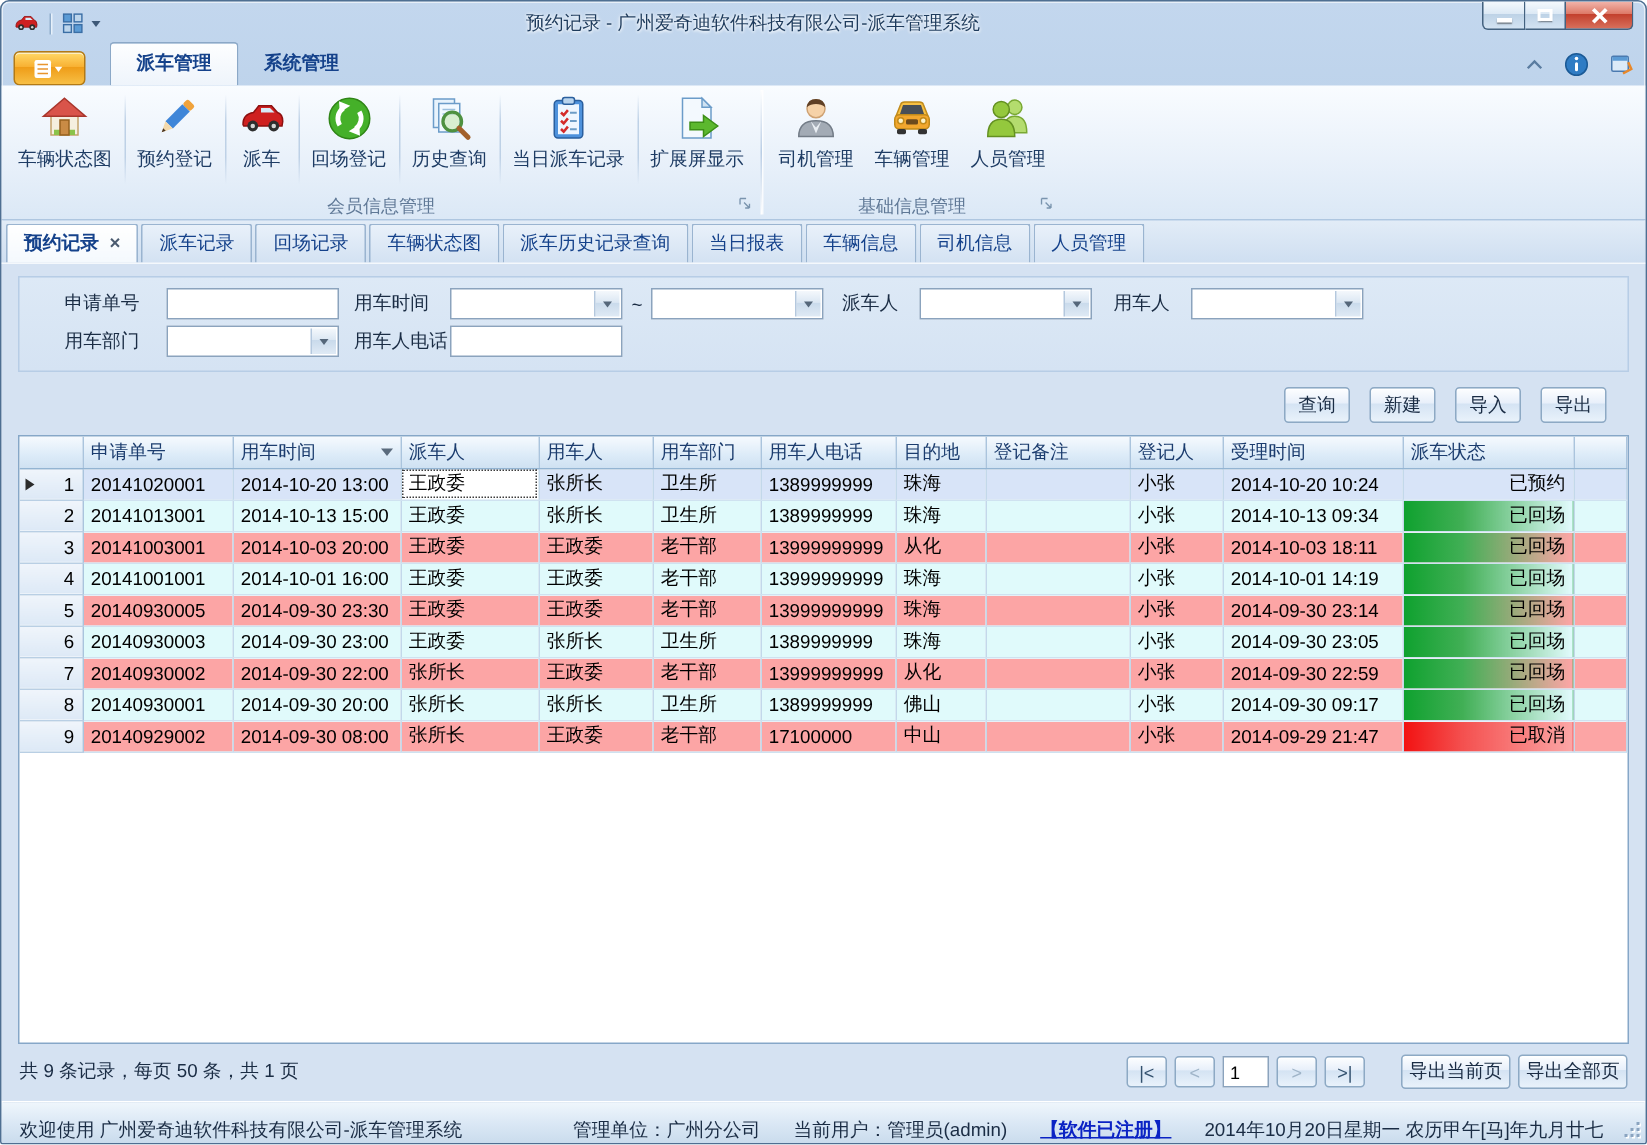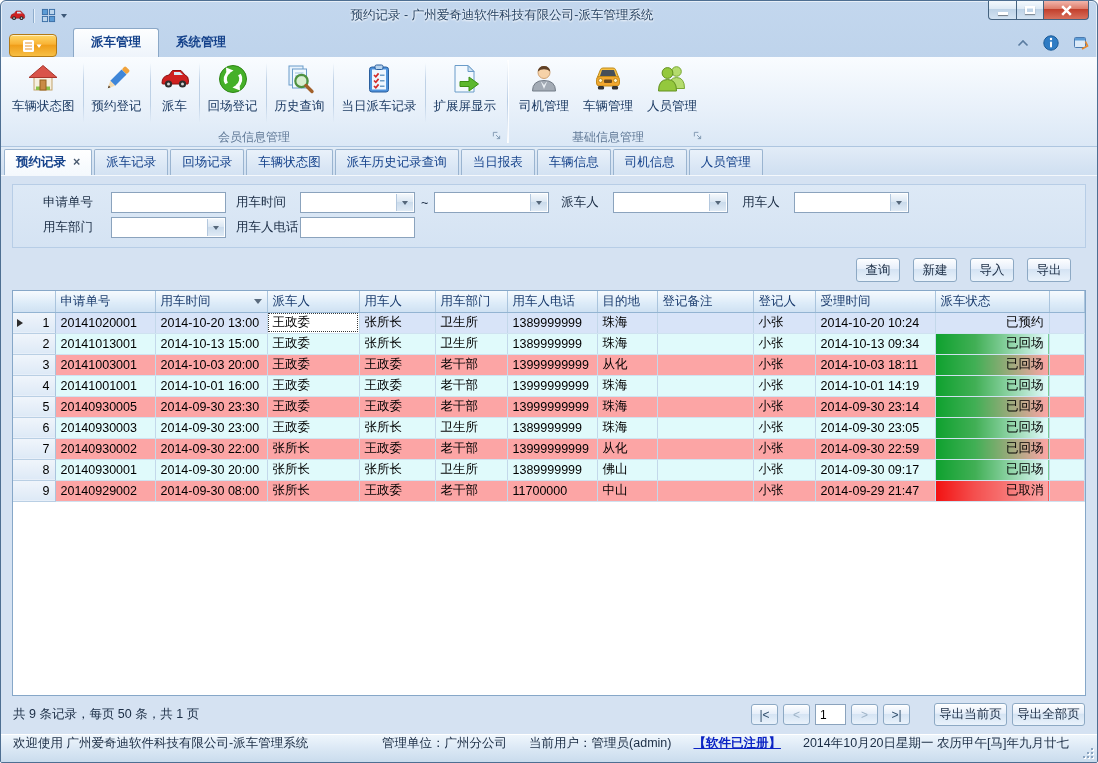--- a/index.html
+++ b/index.html
@@ -93,21 +93,21 @@
   .pager { height:33px; display:flex; align-items:center; margin:2px 12px 3px; }
   .pager-right { margin-left:auto; display:flex; align-items:center; gap:5px; }
   .pgbtn { min-width:27px; height:21px; padding:0 4px; font-size:12px; color:#33516e; }
   .pgbtn.dim { color:#9fb4c8; }
   .pg-input { width:31px; height:21px; border:1px solid #8ba3bd; font-size:12px; padding:0 4px; font-family:inherit; }
   .btn-exp { width:73px; height:23px; }
   .gap18 { width:14px; }
 
   
   .statusbar { height:28px; background:linear-gradient(#eff6fc,#dbe8f5 50%,#cadced); border-top:1px solid #fff;
-               display:flex; align-items:flex-start; padding:0 6px 0 12px; color:#1a2c44; position:relative; }
+               display:flex; align-items:flex-end; padding:0 6px 0 12px; color:#1a2c44; position:relative; }
   .sb-right { margin-left:auto; display:flex; align-items:center; gap:22px; padding-right:22px; }
   .license { color:#0b23c4; text-decoration:underline; font-weight:bold; }
   .grip { position:absolute; right:3px; bottom:3px; width:12px; height:12px; }
   .grip i { position:absolute; width:2px; height:2px; background:#8aa4c0; box-shadow:1px 1px 0 #fff; }
   .g1{right:1px;top:1px} .g2{right:1px;top:5px} .g3{right:5px;top:5px} .g4{right:1px;top:9px} .g5{right:5px;top:9px} .g6{right:9px;top:9px}
 
   svg { display:block; }
 </style>
 </head>
 <body>
@@ -610,21 +610,21 @@
               <td class="ind">
                 <span class="indwrap">
                   <span class="rownum">9</span>
                 </span>
               </td>
               <td>20140929002</td>
               <td>2014-09-30 08:00</td>
               <td>张所长</td>
               <td>王政委</td>
               <td>老干部</td>
-              <td>11700000</td>
+              <td>17100000</td>
               <td>中山</td>
               <td></td>
               <td>小张</td>
               <td>2014-09-29 21:47</td>
               <td class="st st-red">已取消</td>
               <td></td>
             </tr>
           </tbody>
       </table>
     </div>

